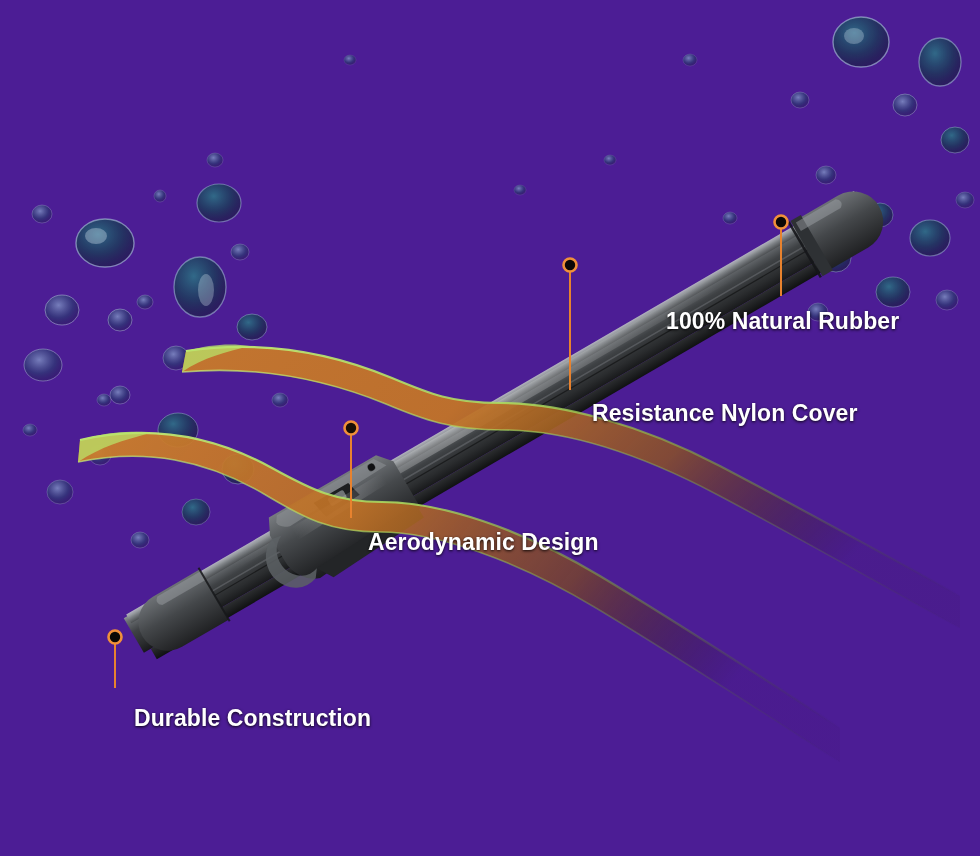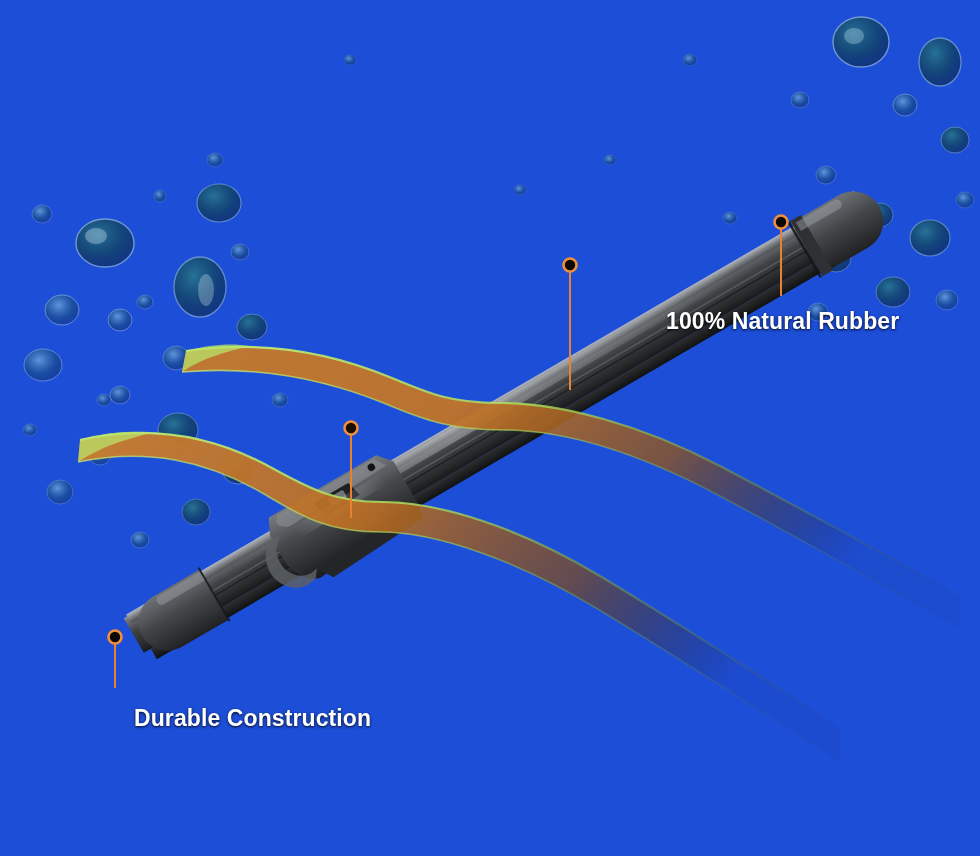--- a/index.html
+++ b/index.html
@@ -8,21 +8,21 @@
     padding: 0;
     background: #000;
   }
   body {
     font-family: "Liberation Sans", "DejaVu Sans", sans-serif;
   }
   #stage {
     position: relative;
     width: 980px;
     height: 856px;
-    background: #1d4ed8;
+    background: #4c1d95;
     overflow: hidden;
   }
   #stage svg.layer {
     position: absolute;
     top: 0;
     left: 0;
     width: 980px;
     height: 856px;
     display: block;
   }
@@ -289,17 +289,19 @@
       <circle cx="351" cy="428" r="6.5" fill="#1a0f05" stroke="#f0903a" stroke-width="2.6"></circle>
     </g>
     <g>
       <line x1="115" y1="637" x2="115" y2="688" stroke="#e8822e" stroke-width="2"></line>
       <circle cx="115" cy="637" r="6.5" fill="#0b0806" stroke="#f0903a" stroke-width="2.6"></circle>
     </g>
   </svg>
 
   <div class="callout-label" id="label-rubber">100% Natural Rubber</div>
 
-
+  <div class="callout-label" id="label-nylon">Resistance Nylon Cover</div>
+
+  <div class="callout-label" id="label-aero">Aerodynamic Design</div>
 
   <div class="callout-label" id="label-durable">Durable Construction</div>
 
 </div>
 
 </body></html>

